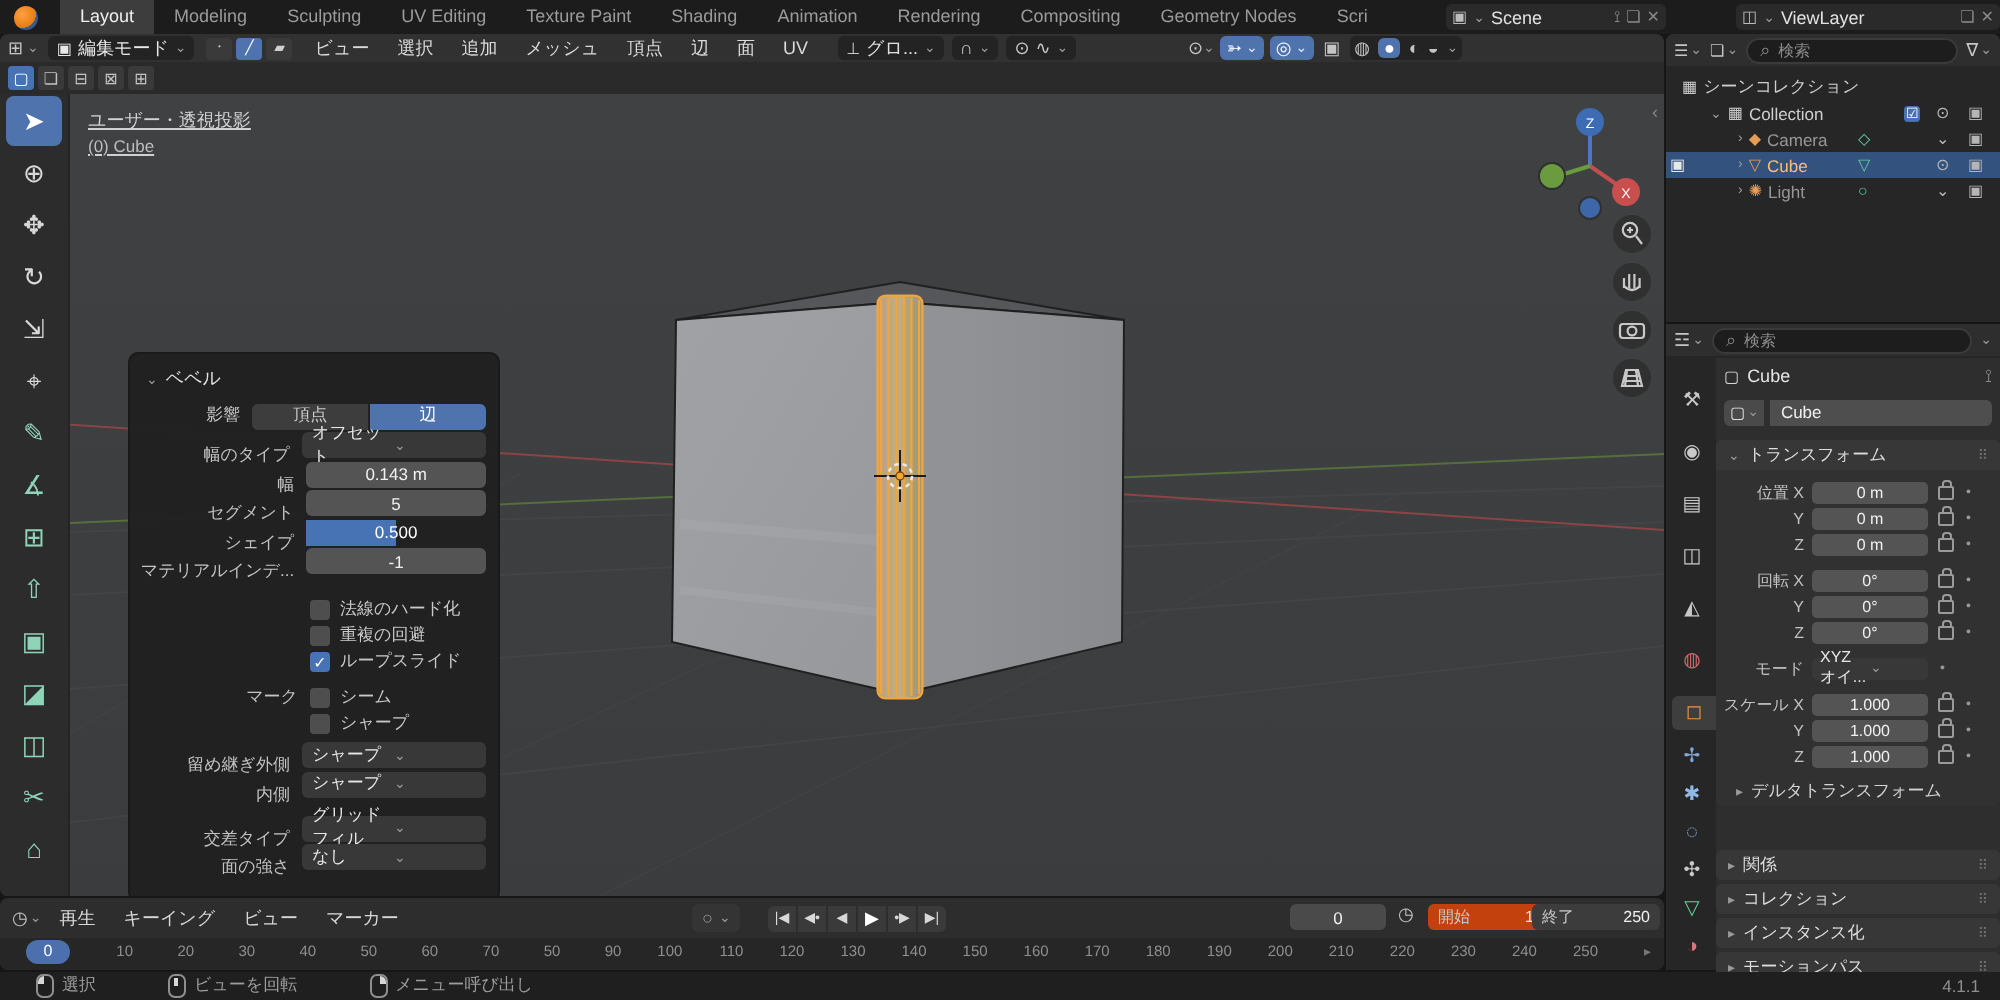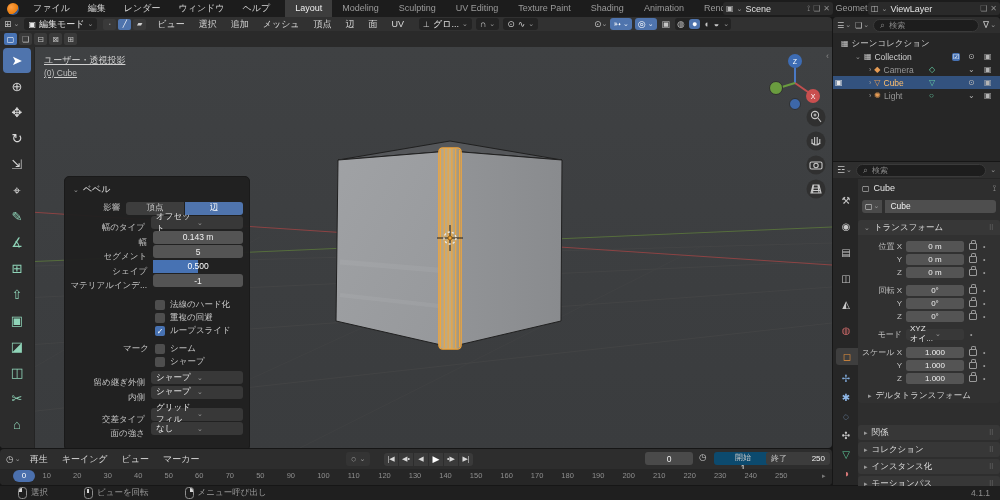--- a/index.html
+++ b/index.html
@@ -79,45 +79,38 @@
   .lock:before{content:"";position:absolute;left:1px;top:-4px;width:3px;height:3px;border:1px solid #9a9a9a;border-bottom:none;border-radius:2px 2px 0 0;}
   .dot{color:#999;margin-left:6px;font-size:7px;}
   .phead{height:15px;background:#373737;display:flex;align-items:center;padding:0 6px;color:#dedede;font-size:8.5px;gap:4px;border-radius:3px 3px 0 0;margin-top:2px;}
   .phead .grip{margin-left:auto;color:#6e6e6e;font-size:7px;}
   
   #tl{left:0;top:449px;width:832px;height:36px;background:#2d2d2d;border-radius:4px;}
   #tlh{height:20px;display:flex;align-items:center;padding:0 4px;gap:2px;}
   .tmenu{padding:0 7px;color:#d8d8d8;}
   .pbtn{width:14px;height:13px;display:flex;align-items:center;justify-content:center;color:#d8d8d8;font-size:7px;background:#3a3a3a;}
   #ruler{position:absolute;left:0;top:20px;width:832px;height:16px;background:#262626;border-radius:0 0 4px 4px;overflow:hidden;}
-  .tick{position:absolute;top:2px;width:24px;text-align:left;color:#8f8f8f;font-size:7.5px;}
+  .tick{position:absolute;top:2px;width:24px;text-align:right;color:#8f8f8f;font-size:7.5px;}
   #cfpill{position:absolute;left:13px;top:1px;width:22px;height:12px;background:#4b70ad;border-radius:7px;color:#fff;text-align:center;line-height:12px;font-size:8px;}
   
   #sb{left:0;top:486px;width:1000px;height:14px;background:#1f1f1f;display:flex;align-items:center;color:#9d9d9d;font-size:8.5px;}
   .mouse{width:7px;height:10px;border:1px solid #8f8f8f;border-radius:3.5px;position:relative;display:inline-block;margin-right:4px;flex:none;}
   .mouse i{position:absolute;background:#d8d8d8;}
   .mouse.left i{left:0;top:0;width:3px;height:4px;border-radius:3px 0 0 0;}
   .mouse.middle i{left:2px;top:1px;width:2px;height:4px;}
   .mouse.right i{right:0;top:0;width:3px;height:4px;border-radius:0 3px 0 0;}
   .sbitem{display:flex;align-items:center;margin-right:36px;}
 </style>
 </head>
 <body>
 
 <div id="app">
 
   <div id="topbar" class="abs flex">
     <span style="width:12px;height:12px;margin:0 5px 0 7px;border-radius:50%;background:radial-gradient(circle at 35% 35%,#ff9f45,#e87d0d 60%,#3a5a8c 62%);flex:none;"></span>
-    <span id="tb-menus" class="flex">
-        <span class="menu">ファイル</span>
-        <span class="menu">編集</span>
-        <span class="menu">レンダー</span>
-        <span class="menu">ウィンドウ</span>
-        <span class="menu">ヘルプ</span>
-      </span>
     <span id="tb-tabs" class="flex" style="margin-left:6px;">
         <span class="wtab active">Layout</span>
         <span class="wtab">Modeling</span>
         <span class="wtab">Sculpting</span>
         <span class="wtab">UV Editing</span>
         <span class="wtab">Texture Paint</span>
         <span class="wtab">Shading</span>
         <span class="wtab">Animation</span>
         <span class="wtab">Rendering</span>
         <span class="wtab">Compositing</span>
@@ -678,21 +671,21 @@
       <span id="playbtns" class="flex abs" style="left:384px;gap:1px;border-radius:3px;overflow:hidden;">
           <span class="pbtn">|◀</span>
           <span class="pbtn">◀•</span>
           <span class="pbtn">◀</span>
           <span class="pbtn" style="font-size: 9px; color: rgb(255, 255, 255);">▶</span>
           <span class="pbtn">•▶</span>
           <span class="pbtn">▶|</span>
         </span>
       <span class="nf abs" style="left:645px;width:48px;height:13px;top:3px;background:#4a4a4a;">0</span>
       <span class="flex abs" style="left:699px;top:3px;color:#c5c5c5;">◷</span>
-      <span class="flex abs" style="left:714px;top:3px;width:48px;height:13px;background:#0c4a6e;border-radius:3px;padding:0 5px;justify-content:space-between;flex-direction:column;">
+      <span class="flex abs" style="left:714px;top:3px;width:48px;height:13px;background:#c2410c;border-radius:3px;padding:0 5px;justify-content:space-between;">
         <span style="color:#c9c9c9;font-size:8px;">開始</span>
           <span style="color:#f0f0f0;font-size:8px;">1</span>
       </span>
       <span class="flex abs" style="left:766px;top:3px;width:54px;height:13px;background:#3c3c3c;border-radius:3px;padding:0 5px;justify-content:space-between;">
         <span style="color:#c9c9c9;font-size:8px;">終了</span>
           <span style="color:#f0f0f0;font-size:8px;">250</span>
       </span>
     </div>
     <div id="ruler">
       <span id="cfpill">0</span>

